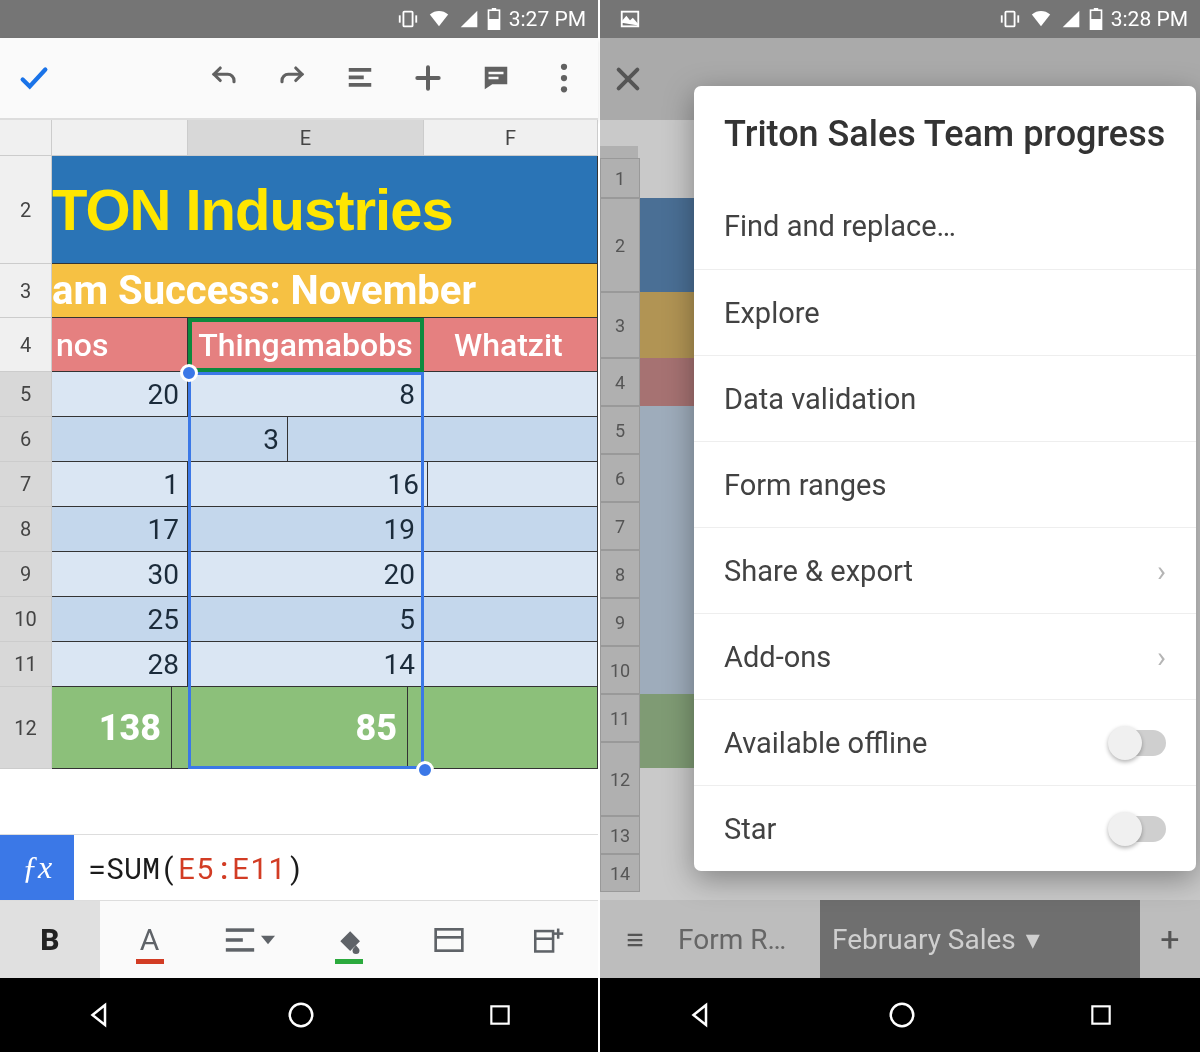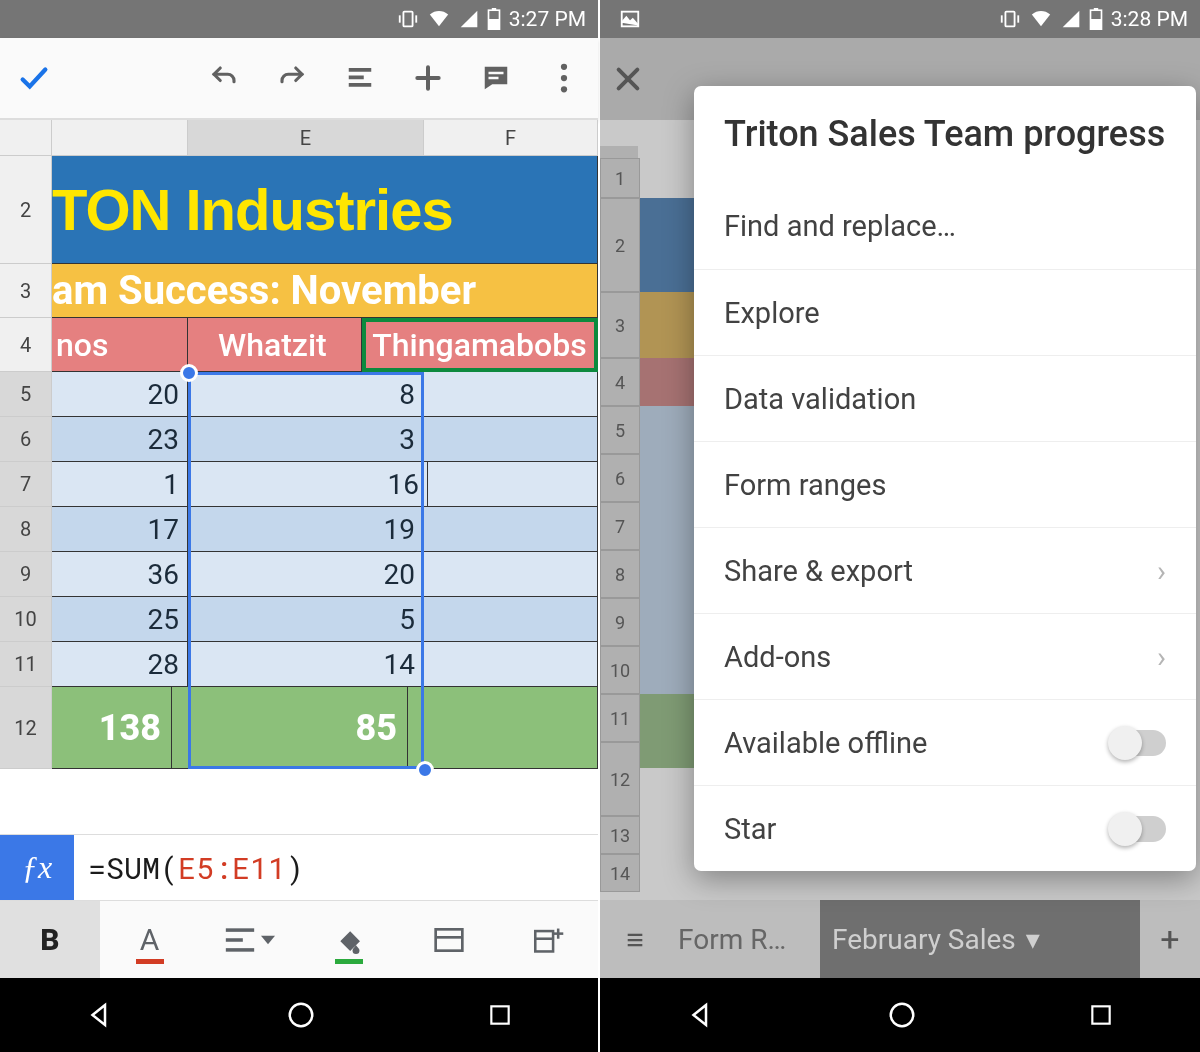--- a/index.html
+++ b/index.html
@@ -171,51 +171,50 @@
         <div class="row-head">2</div>
         <div class="cell banner1" style="flex:1;padding-left:0;overflow:hidden">TON Industries</div>
       </div>
       <div class="grid-row" style="height:54px">
         <div class="row-head">3</div>
         <div class="cell banner2" style="flex:1;overflow:hidden">am Success: November</div>
       </div>
       <div class="grid-row" style="height:54px">
         <div class="row-head">4</div>
         <div class="cell hdr" style="width:136px;justify-content:flex-start;padding-left:4px">nos</div>
+        <div class="cell hdr sel" style="width:236px">Thingamabobs</div>
         <div class="cell hdr" style="flex:1;overflow:hidden;justify-content:flex-start;padding-left:30px">Whatzit</div>
-        <div class="cell hdr sel" style="width:236px">Thingamabobs</div>
       </div>
 
       <div class="grid-row" style="height:45px">
         <div class="row-head sel">5</div>
         <div class="cell data alt" style="width:136px">20</div>
         <div class="cell data alt" style="width:236px">8</div>
         <div class="cell data alt" style="flex:1"></div>
       </div>
       <div class="grid-row" style="height:45px">
         <div class="row-head sel">6</div>
-        <div class="cell data" style="width:136px">23</div>
         <div class="cell data" style="width:236px">3</div>
         <div class="cell data" style="flex:1"></div>
       </div>
       <div class="grid-row" style="height:45px">
         <div class="row-head sel">7</div>
         <div class="cell data alt" style="width:136px">1</div>
         <div class="cell data alt" style="width:240px">16</div>
         <div class="cell data alt" style="flex:1"></div>
       </div>
       <div class="grid-row" style="height:45px">
         <div class="row-head sel">8</div>
         <div class="cell data" style="width:136px">17</div>
         <div class="cell data" style="width:236px">19</div>
         <div class="cell data" style="flex:1"></div>
       </div>
       <div class="grid-row" style="height:45px">
         <div class="row-head sel">9</div>
-        <div class="cell data alt" style="width:136px">36</div>
+        <div class="cell data alt" style="width:136px">30</div>
         <div class="cell data alt" style="width:236px">20</div>
         <div class="cell data alt" style="flex:1"></div>
       </div>
       <div class="grid-row" style="height:45px">
         <div class="row-head sel">10</div>
         <div class="cell data" style="width:136px">25</div>
         <div class="cell data" style="width:236px">5</div>
         <div class="cell data" style="flex:1"></div>
       </div>
       <div class="grid-row" style="height:45px">

